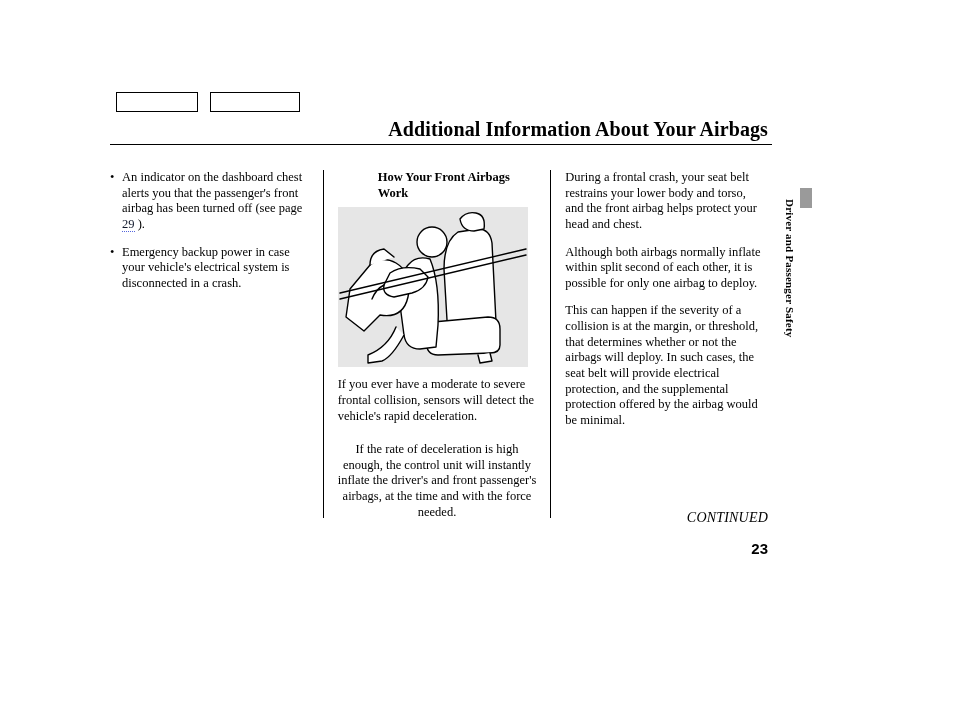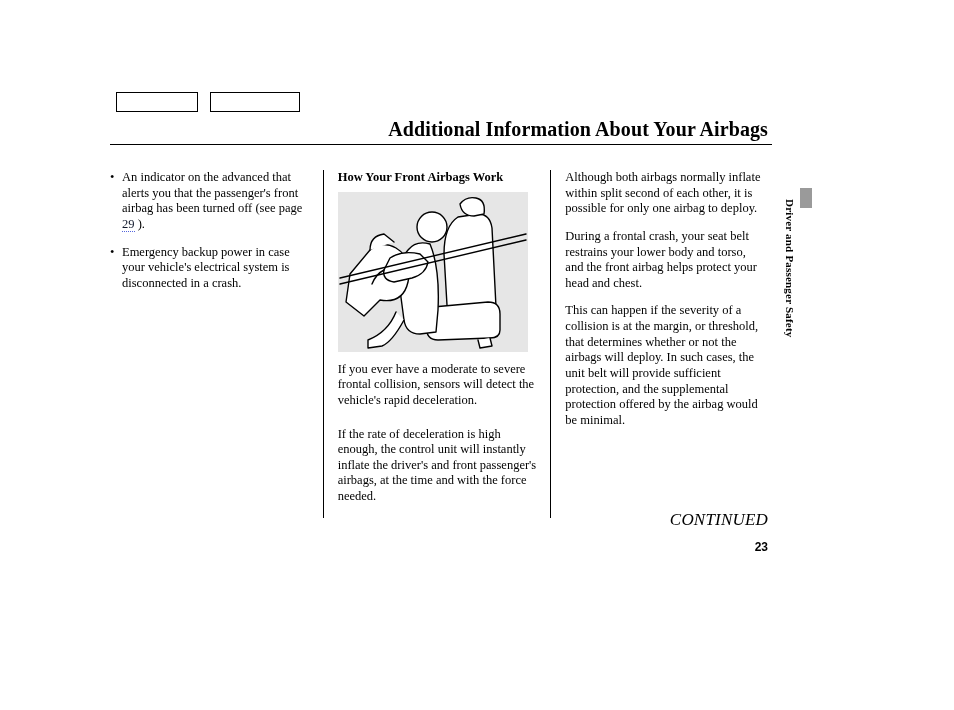--- a/index.html
+++ b/index.html
@@ -108,49 +108,50 @@
 
   .link {
     color: #0f172a;
     border-bottom: 1px dotted #5566dd;
   }
 
   .subhead {
     font-weight: bold;
     font-size: 12.5px;
     margin-bottom: 6px;
+    margin-left: 40px;
   }
 
   
   .illus {
     width: 190px;
     height: 160px;
     background: #e6e6e6;
     margin-bottom: 10px;
     position: relative;
     overflow: hidden;
   }
   .illus svg { display:block; }
 
   
   .continued {
     position: absolute;
     top: 510px;
     right: 186px;
     font-style: italic;
     font-family: "Times New Roman", serif;
-    font-size: 17px;
+    font-size: 14px;
     letter-spacing: 0.2px;
   }
   .pageno {
     position: absolute;
     top: 540px;
     right: 186px;
     font-family: Arial, Helvetica, sans-serif;
-    font-size: 12px;
+    font-size: 15px;
     font-weight: bold;
   }
 </style>
 </head>
 <body>
 
 <div class="page">
 
   <div class="topboxes">
     <div class="tb tb1"></div>
@@ -162,21 +163,21 @@
 
   <div class="tab-block"></div>
   <div class="section-tab">Driver and Passenger Safety</div>
 
   <div class="cols">
 
     <div class="col col1">
       <div class="bul">
         <div class="dot">•</div>
         <div class="txt">
-          <span>An indicator on the advanced that alerts you that the passenger's front airbag has been turned off (see page </span><span class="link">29</span><span> ).</span>
+          <span>An indicator on the dashboard chest alerts you that the passenger's front airbag has been turned off (see page </span><span class="link">29</span><span> ).</span>
         </div>
       </div>
       <div class="bul">
         <div class="dot">•</div>
         <div class="txt">
           <span>Emergency backup power in case your vehicle's electrical system is disconnected in a crash.</span>
         </div>
       </div>
     </div>
 
@@ -208,29 +209,29 @@
 
             <line x1="2" y1="86" x2="188" y2="42"></line>
             <line x1="2" y1="92" x2="188" y2="48"></line>
 
             <path d="M66 128 Q54 150 44 154 L30 156 L30 148 Q50 140 58 120"></path>
           </g>
         </svg>
       </div>
 
       <p style="margin:0 0 18px 0;">If you ever have a moderate to severe frontal collision, sensors will detect the vehicle's rapid deceleration.</p>
-      <p style="margin:0 0 12px 0;">If the rate of deceleration is high enough, the control unit will instantly inflate the driver's and front passenger's airbags, at the time and with the force needed.</p>
+      <p style="margin:0 0 12px 0;text-align:center;">If the rate of deceleration is high enough, the control unit will instantly inflate the driver's and front passenger's airbags, at the time and with the force needed.</p>
     </div>
 
     <div class="col-sep"></div>
 
     <div class="col col3">
+      <p style="margin:0 0 12px 0;">During a frontal crash, your seat belt restrains your lower body and torso, and the front airbag helps protect your head and chest.</p>
       <p style="margin:0 0 12px 0;">Although both airbags normally inflate within split second of each other, it is possible for only one airbag to deploy.</p>
-      <p style="margin:0 0 12px 0;">During a frontal crash, your seat belt restrains your lower body and torso, and the front airbag helps protect your head and chest.</p>
-      <p style="margin:0 0 12px 0;">This can happen if the severity of a collision is at the margin, or threshold, that determines whether or not the airbags will deploy. In such cases, the unit belt will provide sufficient protection, and the supplemental protection offered by the airbag would be minimal.</p>
+      <p style="margin:0 0 12px 0;">This can happen if the severity of a collision is at the margin, or threshold, that determines whether or not the airbags will deploy. In such cases, the seat belt will provide electrical protection, and the supplemental protection offered by the airbag would be minimal.</p>
     </div>
 
   </div>
 
   <div class="continued">CONTINUED</div>
   <div class="pageno">23</div>
 
 </div>
 
 </body></html>

